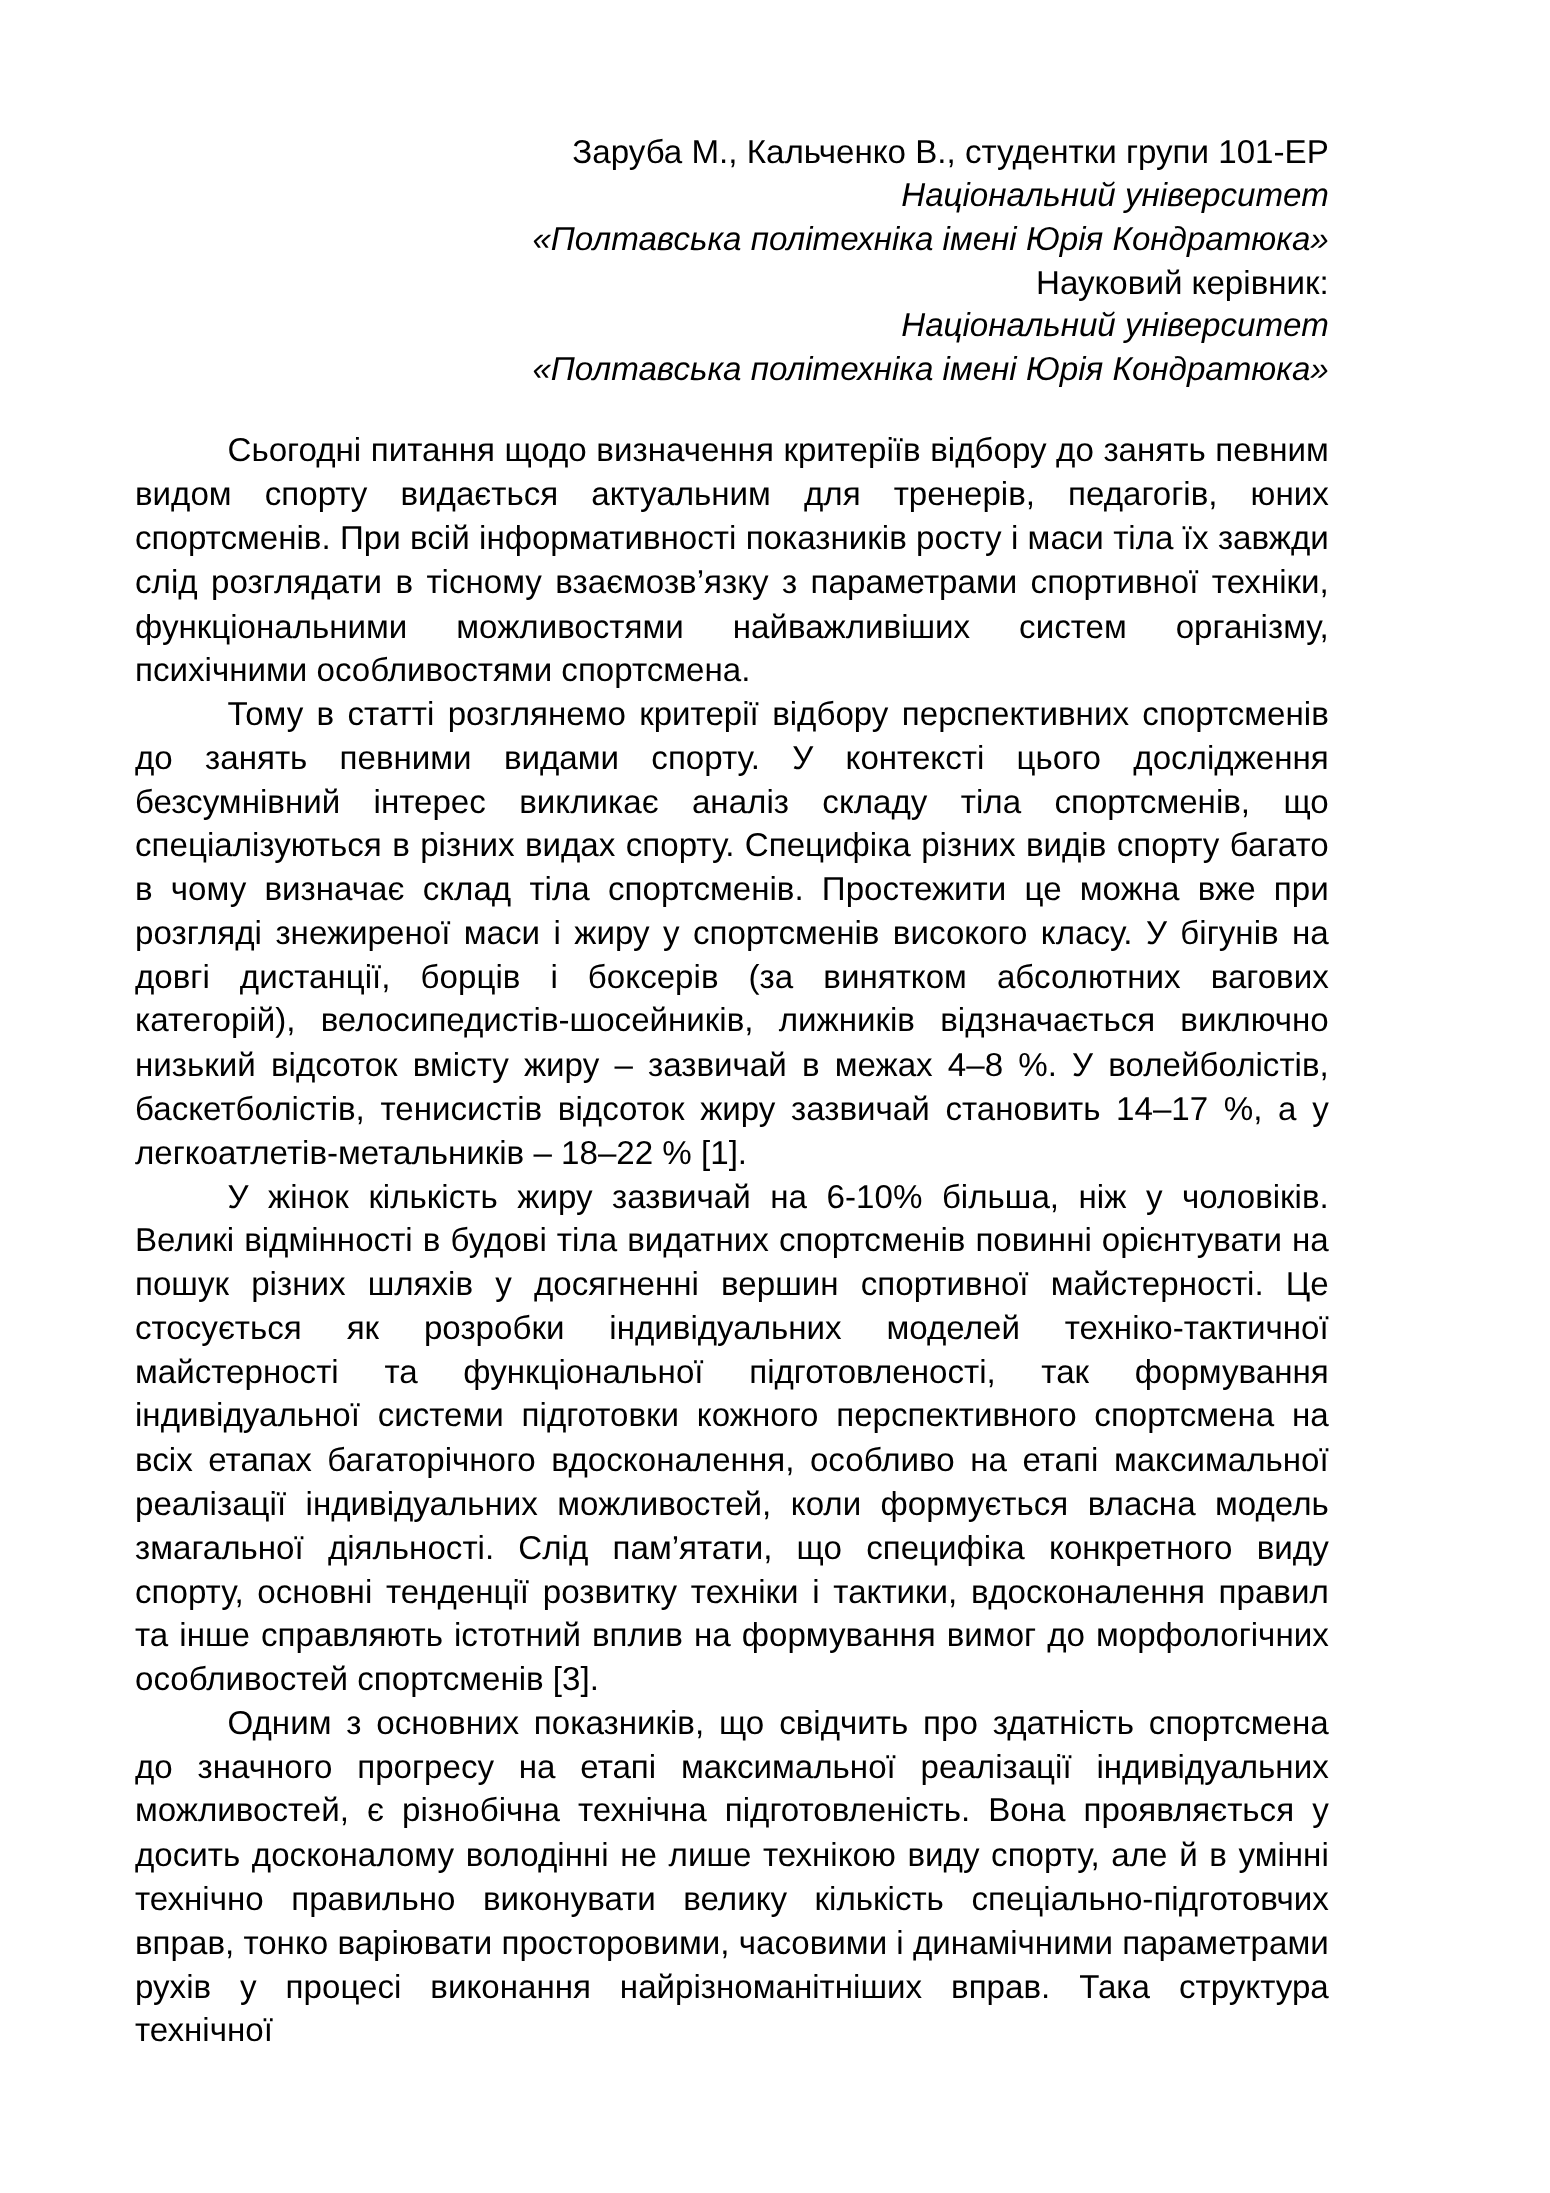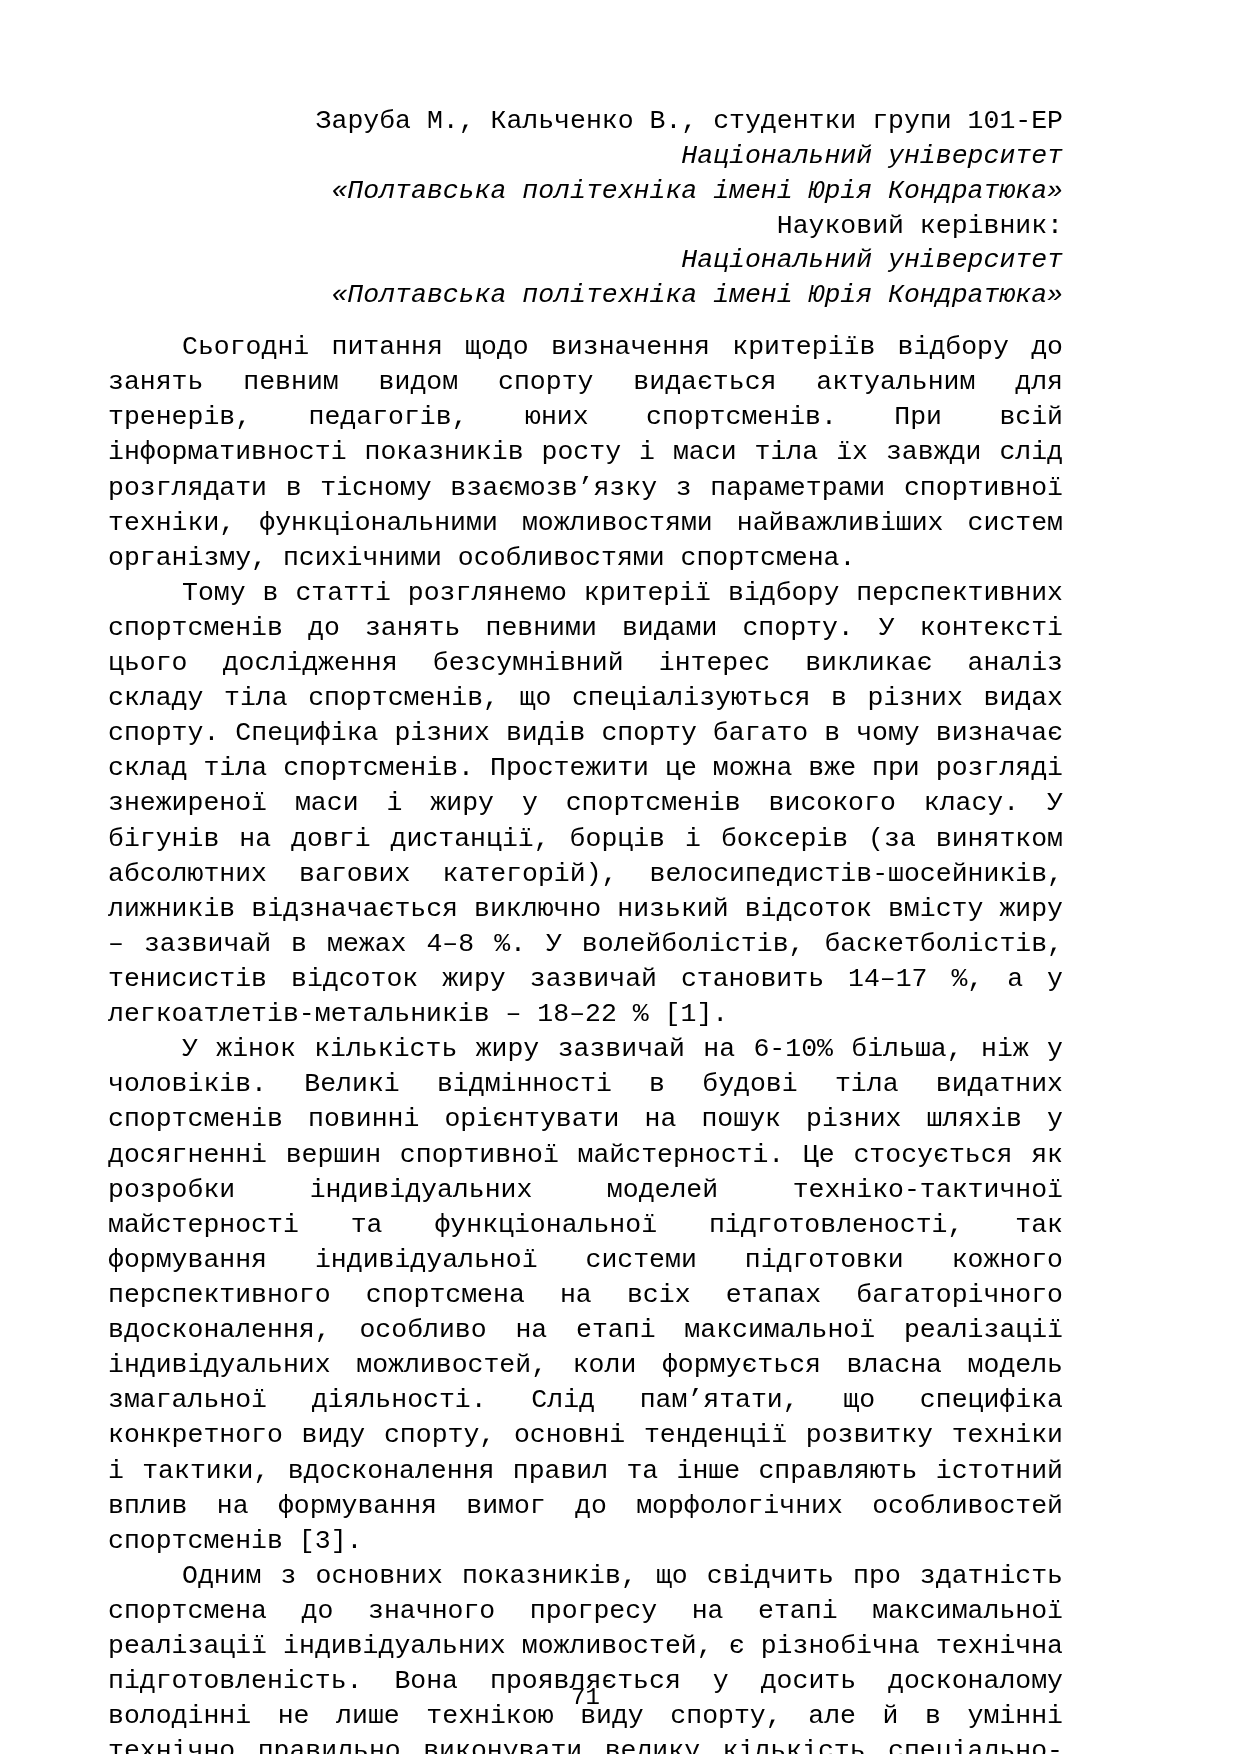--- a/index.html
+++ b/index.html
@@ -7,21 +7,21 @@
     padding: 0;
     background: #ffffff;
   }
   .page {
     position: relative;
     width: 1171px;
     height: 1754px;
     background: #ffffff;
     box-sizing: border-box;
     padding: 104px 108px 57px 108px;
-    font-family: Liberation Mono, monospace;
+    font-family: Liberation Sans, sans-serif;
     color: #000000;
     overflow: hidden;
   }
   .content {
     width: 100%;
   }
   .affiliation-block {
     text-align: right;
     font-size: 26.5px;
     line-height: 1.315;
@@ -40,21 +40,21 @@
     font-size: 27px;
     line-height: 1.18;
     margin: 38px 0 0 0;
     padding: 0 42px;
     letter-spacing: 0.1px;
   }
   .doc-title .title-line {
     display: block;
   }
   .body-text {
-    margin: 17px 0 0 0;
+    margin: 30px 0 0 0;
   }
   p.para {
     margin: 0;
     font-size: 26.5px;
     line-height: 1.325;
     text-align: justify;
     text-indent: 74px;
     text-justify: inter-word;
     hyphens: none;
   }
@@ -90,15 +90,14 @@
 
     <div class="body-text">
       <p class="para">Сьогодні питання щодо визначення критеріїв відбору до занять певним видом спорту видається актуальним для тренерів, педагогів, юних спортсменів. При всій інформативності показників росту і маси тіла їх завжди слід розглядати в тісному взаємозв’язку з параметрами спортивної техніки, функціональними можливостями найважливіших систем організму, психічними особливостями спортсмена.</p>
       <p class="para">Тому в статті розглянемо критерії відбору перспективних спортсменів до занять певними видами спорту. У контексті цього дослідження безсумнівний інтерес викликає аналіз складу тіла спортсменів, що спеціалізуються в різних видах спорту. Специфіка різних видів спорту багато в чому визначає склад тіла спортсменів. Простежити це можна вже при розгляді знежиреної маси і жиру у спортсменів високого класу. У бігунів на довгі дистанції, борців і боксерів (за винятком абсолютних вагових категорій), велосипедистів-шосейників, лижників відзначається виключно низький відсоток вмісту жиру – зазвичай в межах 4–8 %. У волейболістів, баскетболістів, тенисистів відсоток жиру зазвичай становить 14–17 %, а у легкоатлетів-метальників – 18–22 % [1].</p>
       <p class="para">У жінок кількість жиру зазвичай на 6-10% більша, ніж у чоловіків. Великі відмінності в будові тіла видатних спортсменів повинні орієнтувати на пошук різних шляхів у досягненні вершин спортивної майстерності. Це стосується як розробки індивідуальних моделей техніко-тактичної майстерності та функціональної підготовленості, так формування індивідуальної системи підготовки кожного перспективного спортсмена на всіх етапах багаторічного вдосконалення, особливо на етапі максимальної реалізації індивідуальних можливостей, коли формується власна модель змагальної діяльності. Слід пам’ятати, що специфіка конкретного виду спорту, основні тенденції розвитку техніки і тактики, вдосконалення правил та інше справляють істотний вплив на формування вимог до морфологічних особливостей спортсменів [3].</p>
       <p class="para">Одним з основних показників, що свідчить про здатність спортсмена до значного прогресу на етапі максимальної реалізації індивідуальних можливостей, є різнобічна технічна підготовленість. Вона проявляється у досить досконалому володінні не лише технікою виду спорту, але й в умінні технічно правильно виконувати велику кількість спеціально-підготовчих вправ, тонко варіювати просторовими, часовими і динамічними параметрами рухів у процесі виконання найрізноманітніших вправ. Така структура технічної</p>
     </div>
 
   </div>
 
-  <div class="page-number">71</div>
 
 </div>
 
 </body></html>

